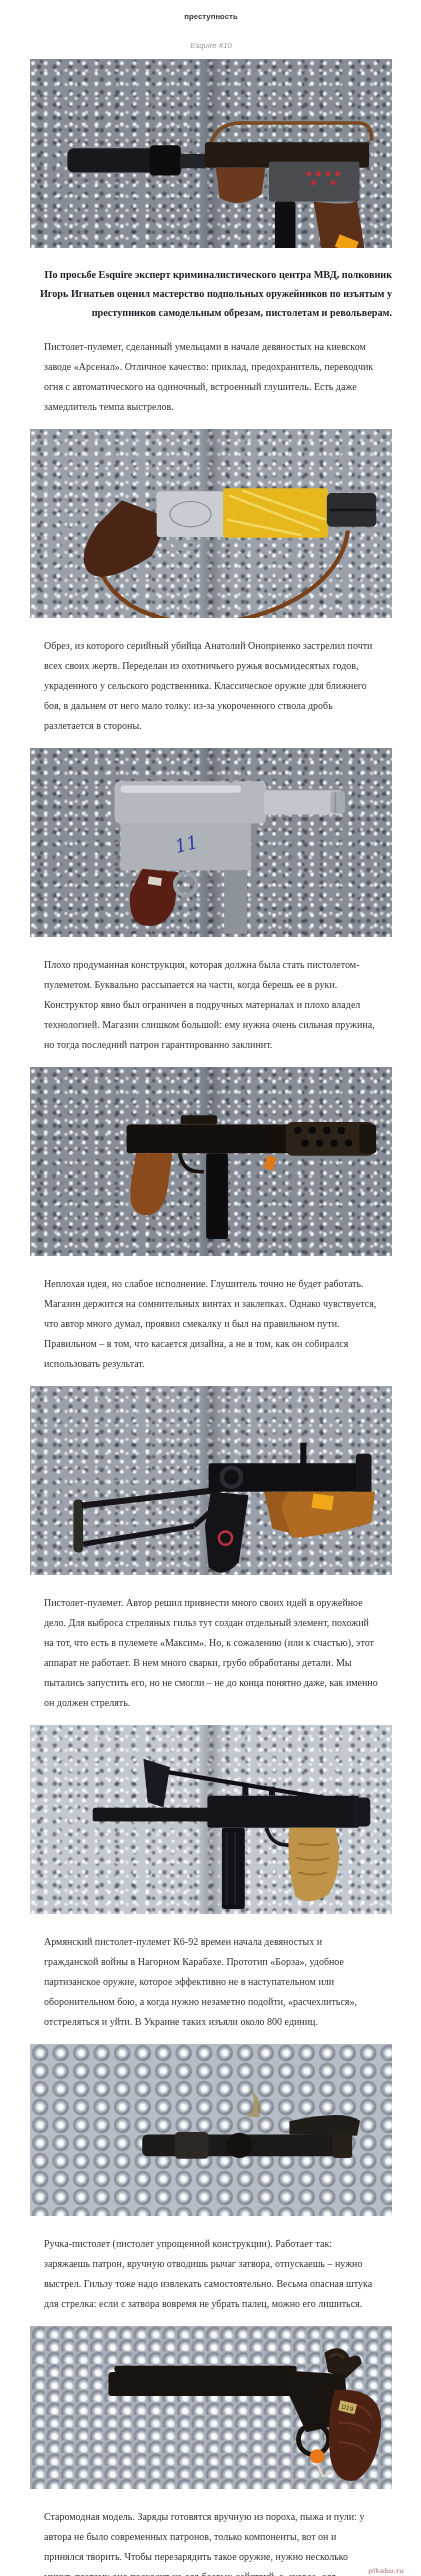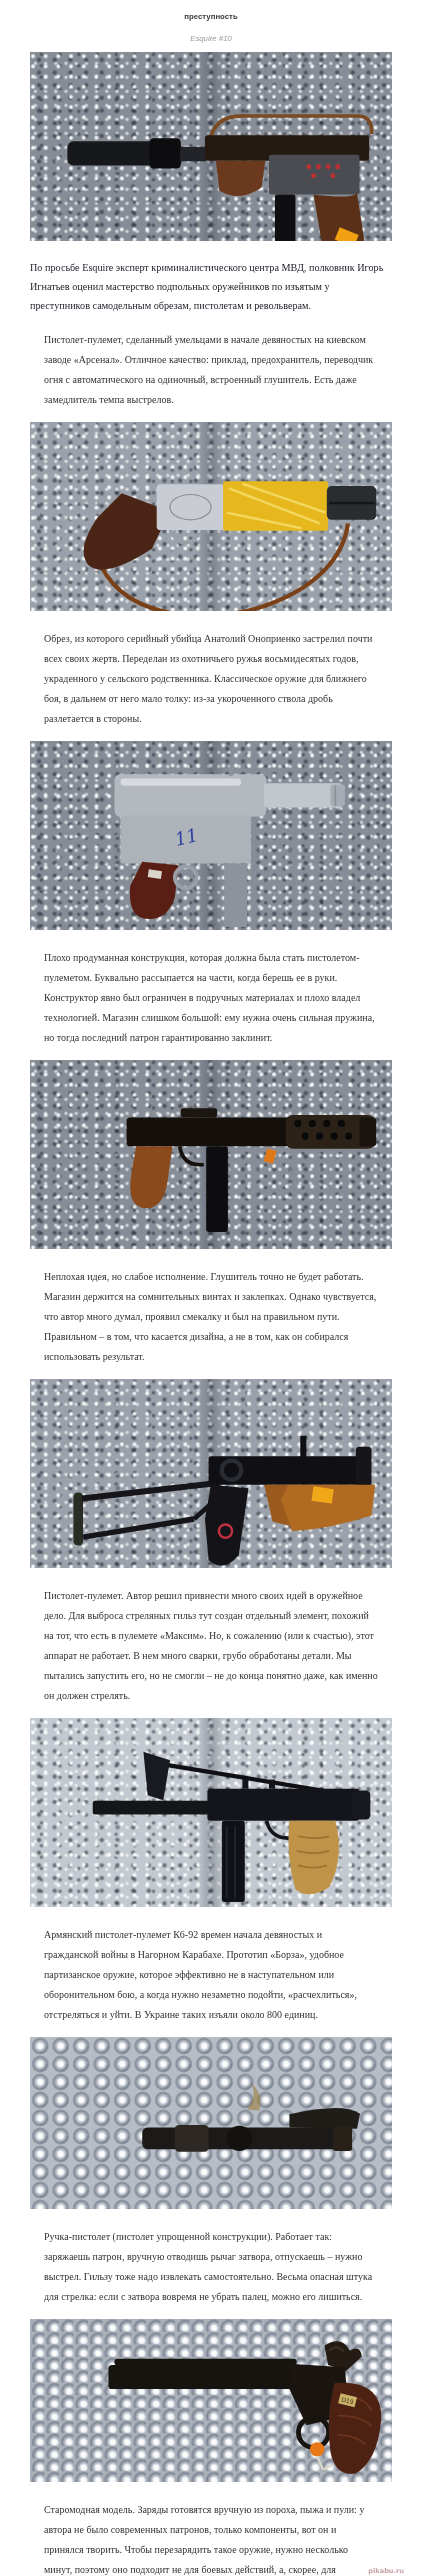--- a/index.html
+++ b/index.html
@@ -10,21 +10,21 @@
   
   header{text-align:center;padding-top:12px;}
   .category{
     font-family:"Liberation Sans", sans-serif;font-size:7.8px;font-weight:bold;
     color:#3a3a3a;line-height:9.6px;
   }
   h1.title{margin:1.2px 0 0;line-height:20.5px;font-size:24px;color:#111111;
     font-family:"Liberation Sans", sans-serif;font-weight:700;white-space:nowrap;}
   .title-inner{display:inline-block;transform:scaleX(.60);transform-origin:center;letter-spacing:0px;}
   .subtitle{
-    font-family:"Liberation Sans", sans-serif;font-size:7.8px;color:#9a9a9a;margin-top:12px;font-style:italic;
+    font-family:"Liberation Sans", sans-serif;font-size:7.8px;color:#9a9a9a;margin-top:19px;font-style:italic;
   }
   
   figure.photo{margin:12px 30px 0;width:362px;overflow:hidden;position:relative;padding:0;}
   figure.photo.first{margin-top:9.6px;}
   .h313{height:189px}.h285{height:172px}.h270{height:163px}
   .foil{
     background-color:#9aa1aa;
     background-image:
       linear-gradient(90deg, rgba(255,255,255,0) 46%, rgba(52,58,70,.30) 50%, rgba(255,255,255,0) 54%),
       radial-gradient(circle at 3px 4.2px, rgba(255,255,255,.92) 0 1px, rgba(255,255,255,0) 2.7px),
@@ -40,22 +40,22 @@
     background-image:
       radial-gradient(circle at 10.2px 9px, rgba(255,255,255,.95) 0 2.4px, rgba(196,203,212,.8) 4.2px, rgba(84,92,106,.55) 7.2px, rgba(84,92,106,0) 9px),
       radial-gradient(circle at 0px 0px, rgba(255,255,255,.9) 0 1.8px, rgba(196,203,212,.7) 3.6px, rgba(84,92,106,.5) 6px, rgba(84,92,106,0) 7.8px);
     background-size:20.5px 18px, 20.5px 18px;
     background-position:0 0, 10.2px 9px;
   }
   .bubble.small{background-size:14.5px 12.7px,14.5px 12.7px;background-position:0 0,7.2px 6px;background-color:#aab1bb;}
   figure.photo svg{display:block;}
   
   p.intro{
-    margin:18px 30px 0;font-size:10.2px;font-weight:normal;color:#1d1d28;
-    line-height:18.7px;text-align:left;
+    margin:18px 30px 0;font-size:10.2px;font-weight:bold;color:#1d1d28;
+    line-height:18.7px;text-align:right;
   }
   p.caption{
     margin:18px 44px 0;font-size:10px;color:#333333;line-height:20px;
   }
   p.caption.after-intro{margin-top:14.5px;}
   p.credit{
     margin:8.4px 30px 0;font-size:9.6px;color:#333333;font-style:italic;line-height:18px;
   }
   
   .footer-note{

